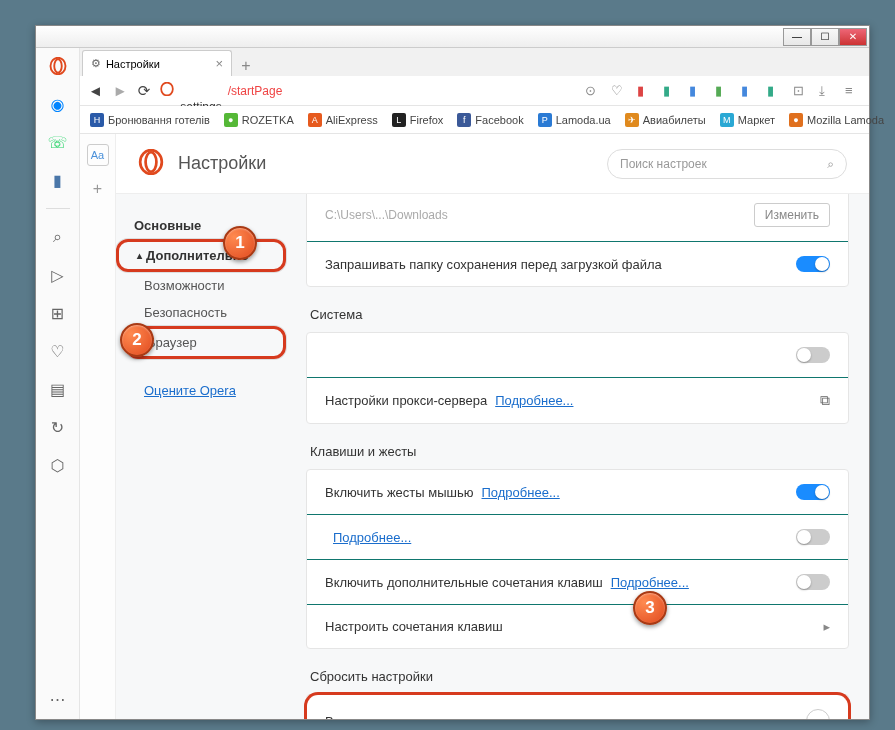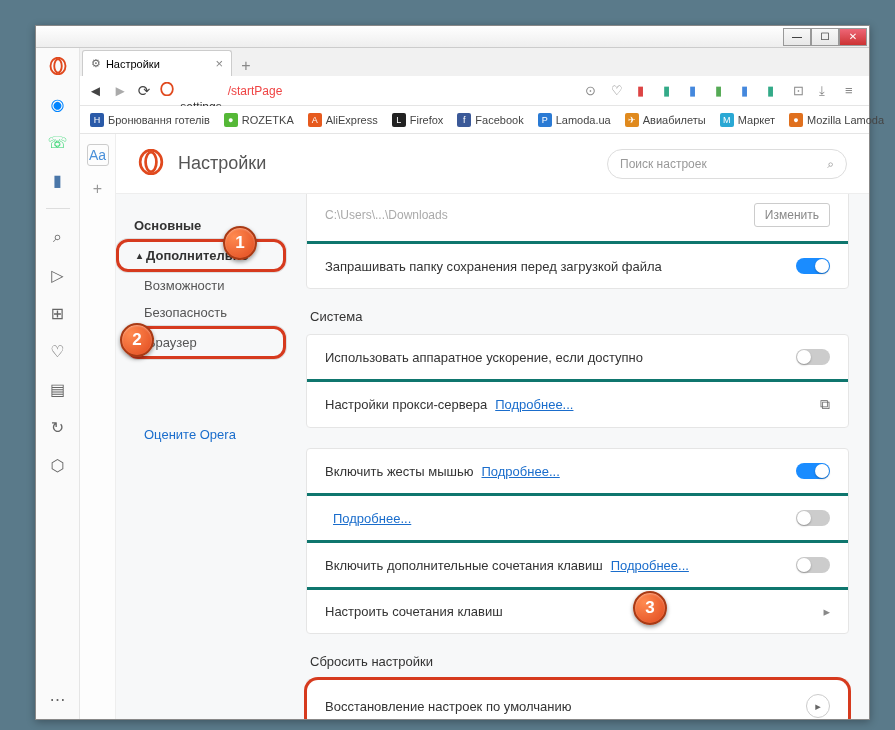--- a/index.html
+++ b/index.html
@@ -25,38 +25,38 @@
 .addr .path { color: #333; margin-top: 32px; }
 .addr .sub { color: #ef4444; }
 .tbicons { margin-left: auto; display: flex; gap: 10px; align-items: center; }
 .tbicons .ti { width: 16px; height: 16px; font-size: 13px; color: #888; cursor: pointer; }
 .bookbar { height: 28px; background: #fff; border-bottom: 1px solid #e5e5e5; display: flex; align-items: center; padding: 0 10px; gap: 14px; font-size: 11px; color: #444; }
 .bm { display: flex; align-items: center; gap: 4px; cursor: pointer; white-space: nowrap; }
 .bm .bi { width: 14px; height: 14px; background: #4a90d9; border-radius: 2px; font-size: 9px; color: #fff; display: flex; align-items: center; justify-content: center; }
 .bookbar .chev { margin-left: auto; color: #888; }
 .content { flex: 1; display: flex; overflow: hidden; }
 .narrowbar { width: 36px; background: #fdfdfd; border-right: 1px solid #eee; display: flex; flex-direction: column; align-items: center; padding-top: 10px; gap: 12px; }
-.narrowbar .ni { width: 22px; height: 22px; border: 1px solid #ccc; border-radius: 3px; font-size: 14px; display: flex; align-items: center; justify-content: center; color: #4a90d9; cursor: pointer; }
+.narrowbar .ni { width: 22px; height: 22px; border: 1px solid #ccc; border-radius: 3px; font-size: 11px; display: flex; align-items: center; justify-content: center; color: #4a90d9; cursor: pointer; }
 .settings { flex: 1; background: #f7f8f9; display: flex; flex-direction: column; }
 .shead { height: 60px; background: #fff; border-bottom: 1px solid #eee; display: flex; align-items: center; padding: 0 22px; }
 .shead .ol svg { width: 26px; height: 26px; }
 .shead .tt { font-size: 18px; color: #555; margin-left: 14px; }
 .shead .srch { margin-left: auto; width: 240px; height: 30px; border: 1px solid #ddd; border-radius: 15px; display: flex; align-items: center; padding: 0 12px; font-size: 12px; color: #999; }
 .shead .srch .mag { margin-left: auto; }
 .sbody { flex: 1; display: flex; overflow: hidden; justify-content: flex-end; }
 .nav { width: 170px; padding: 18px 0; font-size: 13px; }
 .nav .grp { padding: 6px 18px; color: #333; cursor: pointer; display: flex; align-items: center; gap: 4px; }
 .nav .grp.bold { font-weight: bold; }
 .nav .sub { padding: 6px 18px 6px 28px; color: #555; cursor: pointer; }
-.nav .lnk { padding: 6px 18px 6px 28px; color: #1a6dcc; cursor: pointer; margin-top: 44px; }
+.nav .lnk { padding: 6px 18px 6px 28px; color: #1a6dcc; text-decoration: underline; cursor: pointer; }
 .nav .spacer { height: 18px; }
 .ring { border: 3px solid #d63a1e; border-radius: 12px; box-shadow: 0 0 0 1px rgba(0,0,0,.1); }
 .panel { flex: 1; overflow-y: auto; padding: 0 20px 20px 20px; }
 .card { background: #fff; border: 1px solid #e5e5e5; border-radius: 4px; margin-bottom: 20px; }
-.row { padding: 14px 18px; border-bottom: 3px solid #0f766e; display: flex; align-items: center; font-size: 13px; color: #333; }
+.row { padding: 14px 18px; border-bottom: 1px solid #0f766e; display: flex; align-items: center; font-size: 13px; color: #333; }
 .row:last-child { border-bottom: none; }
 .row .lnkx { color: #1a6dcc; text-decoration: underline; margin-left: 8px; }
 .sect { font-size: 13px; color: #333; margin: 18px 0 10px 4px; }
 .toggle { margin-left: auto; width: 34px; height: 16px; border-radius: 8px; background: #ccc; position: relative; cursor: pointer; }
 .toggle::after { content: ''; position: absolute; width: 14px; height: 14px; border-radius: 50%; background: #fff; top: 1px; left: 1px; box-shadow: 0 1px 2px rgba(0,0,0,.3); }
 .toggle.on { background: #1a8cff; }
 .toggle.on::after { left: auto; right: 1px; }
 .ext { margin-left: auto; color: #666; font-size: 14px; }
 .arr { margin-left: auto; color: #888; font-size: 13px; }
 .circbtn { margin-left: auto; width: 24px; height: 24px; border-radius: 50%; border: 1px solid #ccc; display: flex; align-items: center; justify-content: center; font-size: 11px; color: #666; }
@@ -216,30 +216,30 @@
               </div>
               <div class="row">
                 <span>Запрашивать папку сохранения перед загрузкой файла</span>
                 <div class="toggle on"></div>
               </div>
             </div>
 
             <div class="sect">Система</div>
             <div class="card">
               <div class="row">
-                <span>Использовать аппаратное ускорение, если доступно</span>
                 <div class="toggle"></div>
               </div>
               <div class="row">
                 <span>Настройки прокси-сервера</span>
                 <span class="lnkx">Подробнее...</span>
                 <span class="ext">⧉</span>
               </div>
             </div>
 
+            <div class="sect">Клавиши и жесты</div>
             <div class="card">
               <div class="row">
                 <span>Включить жесты мышью</span>
                 <span class="lnkx">Подробнее...</span>
                 <div class="toggle on"></div>
               </div>
               <div class="row">
                 <span class="lnkx">Подробнее...</span>
                 <div class="toggle"></div>
               </div>

